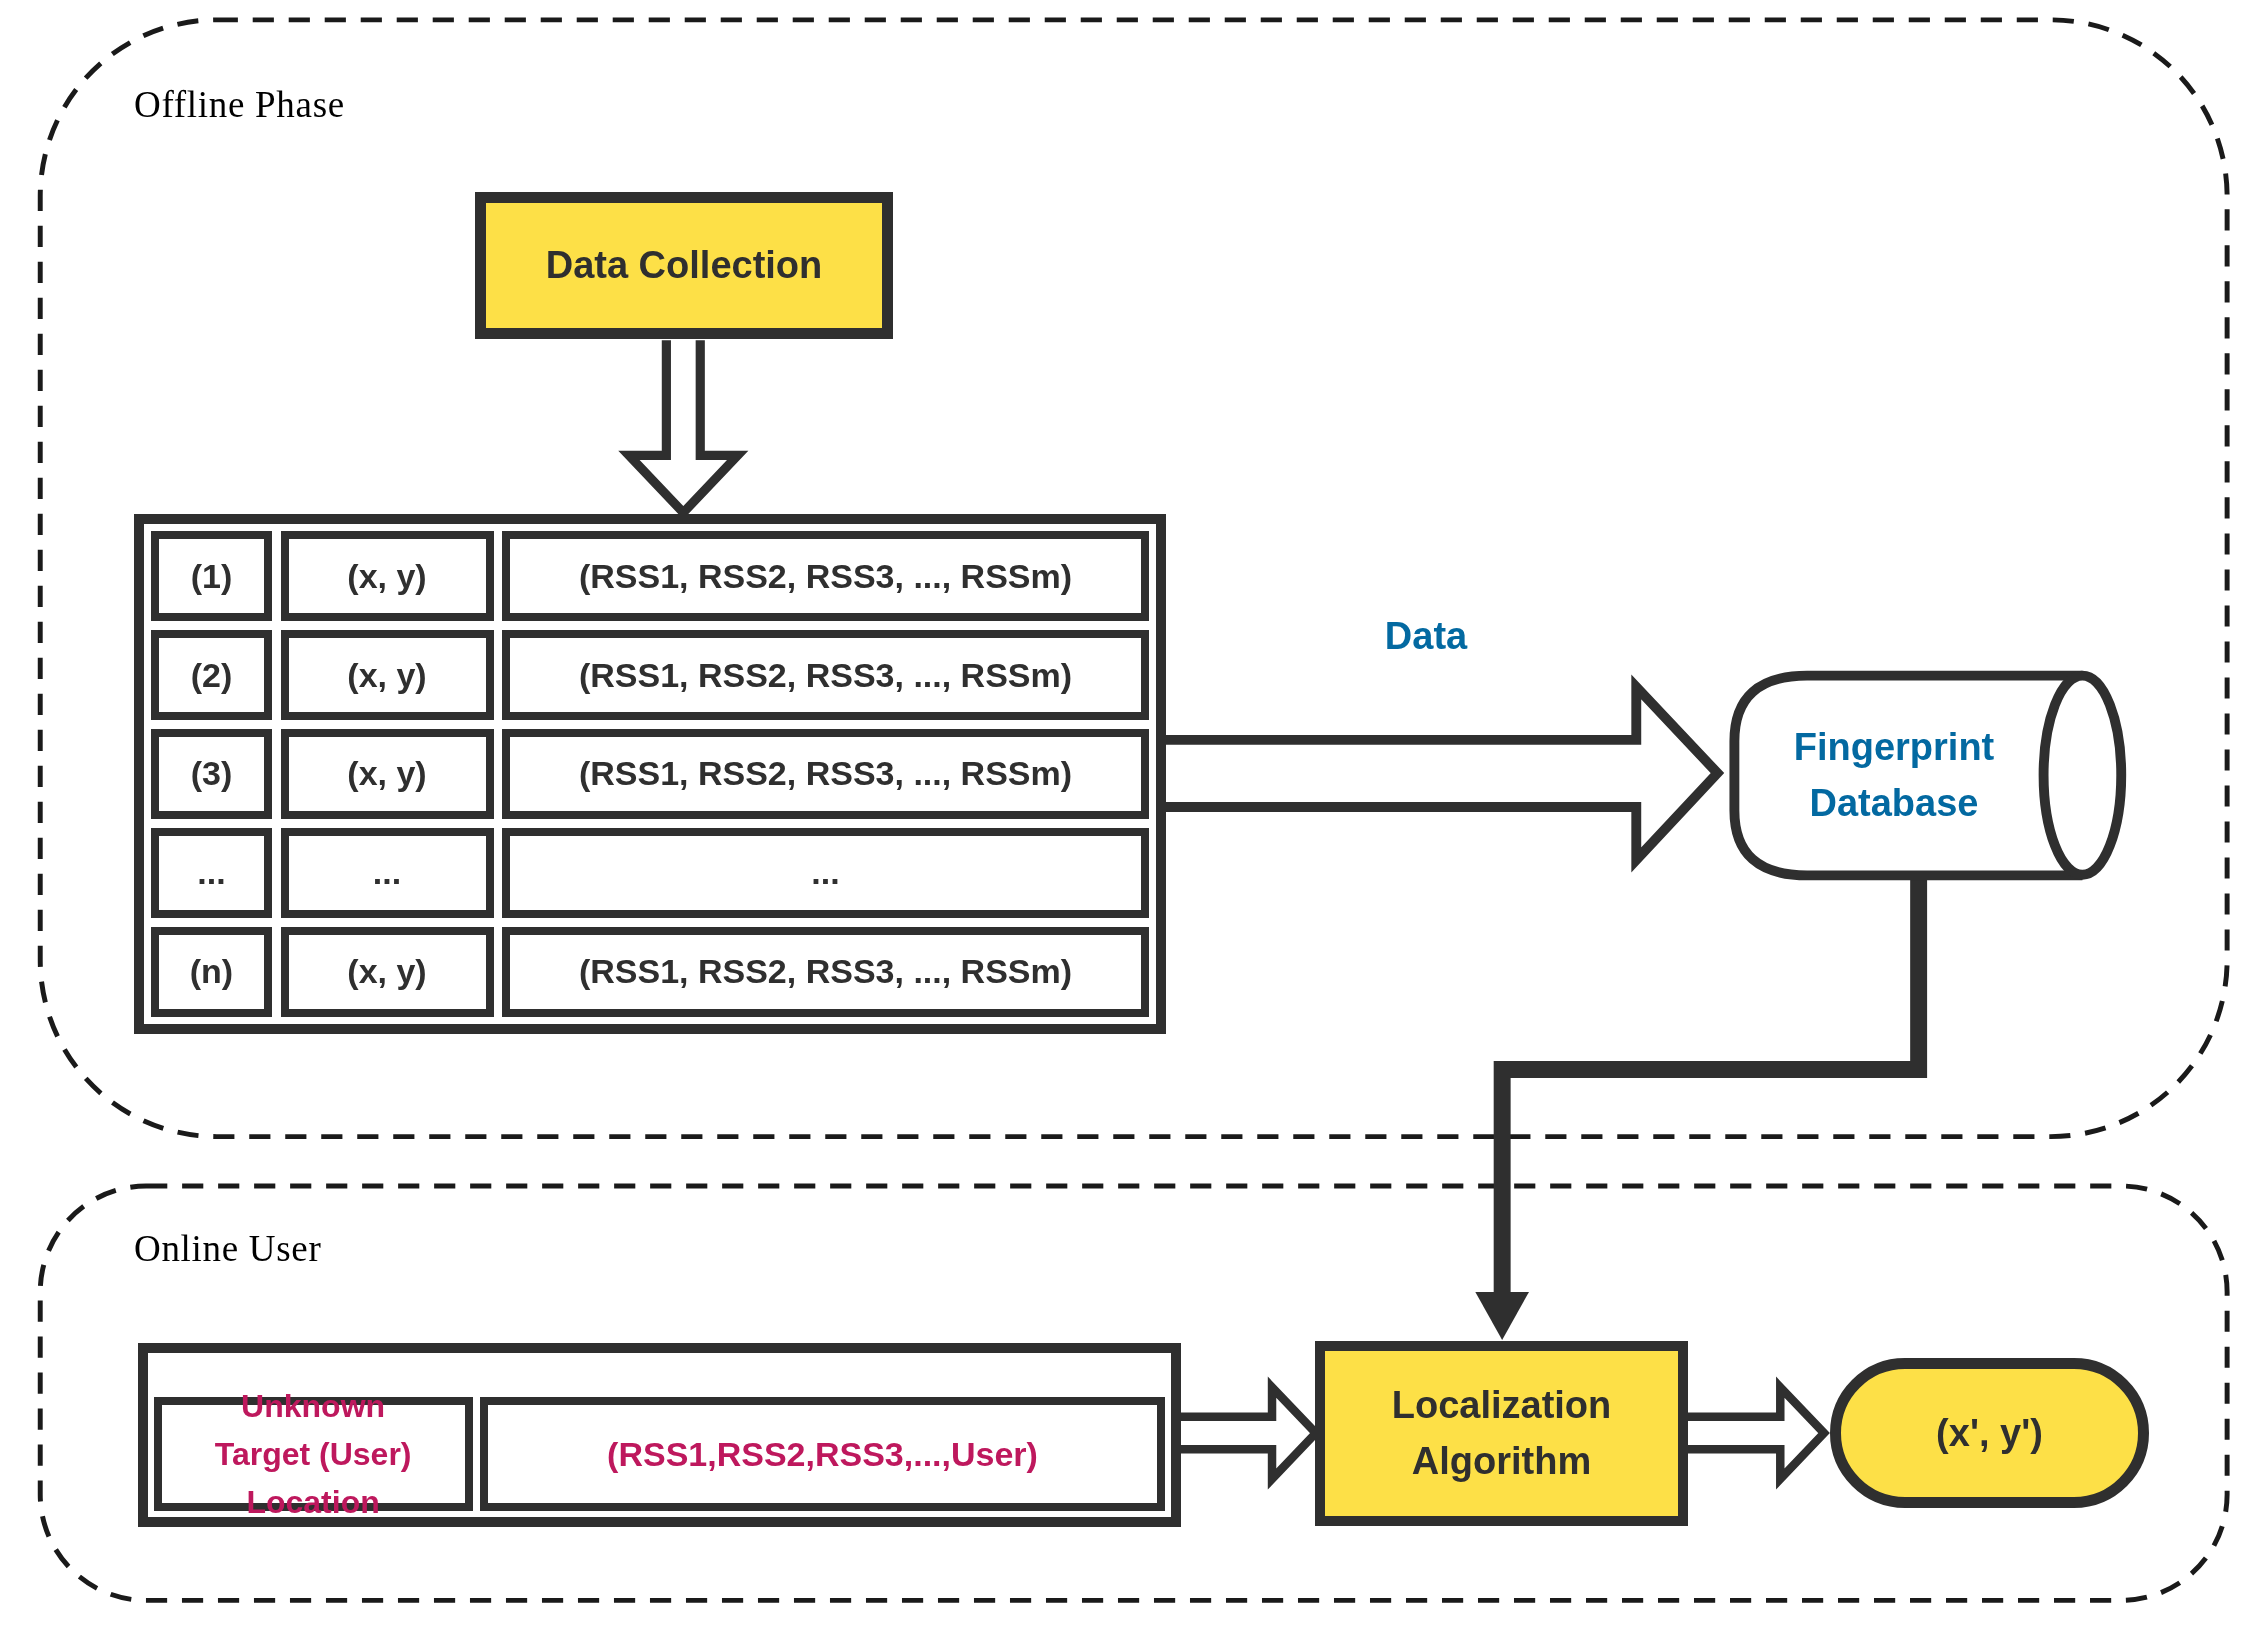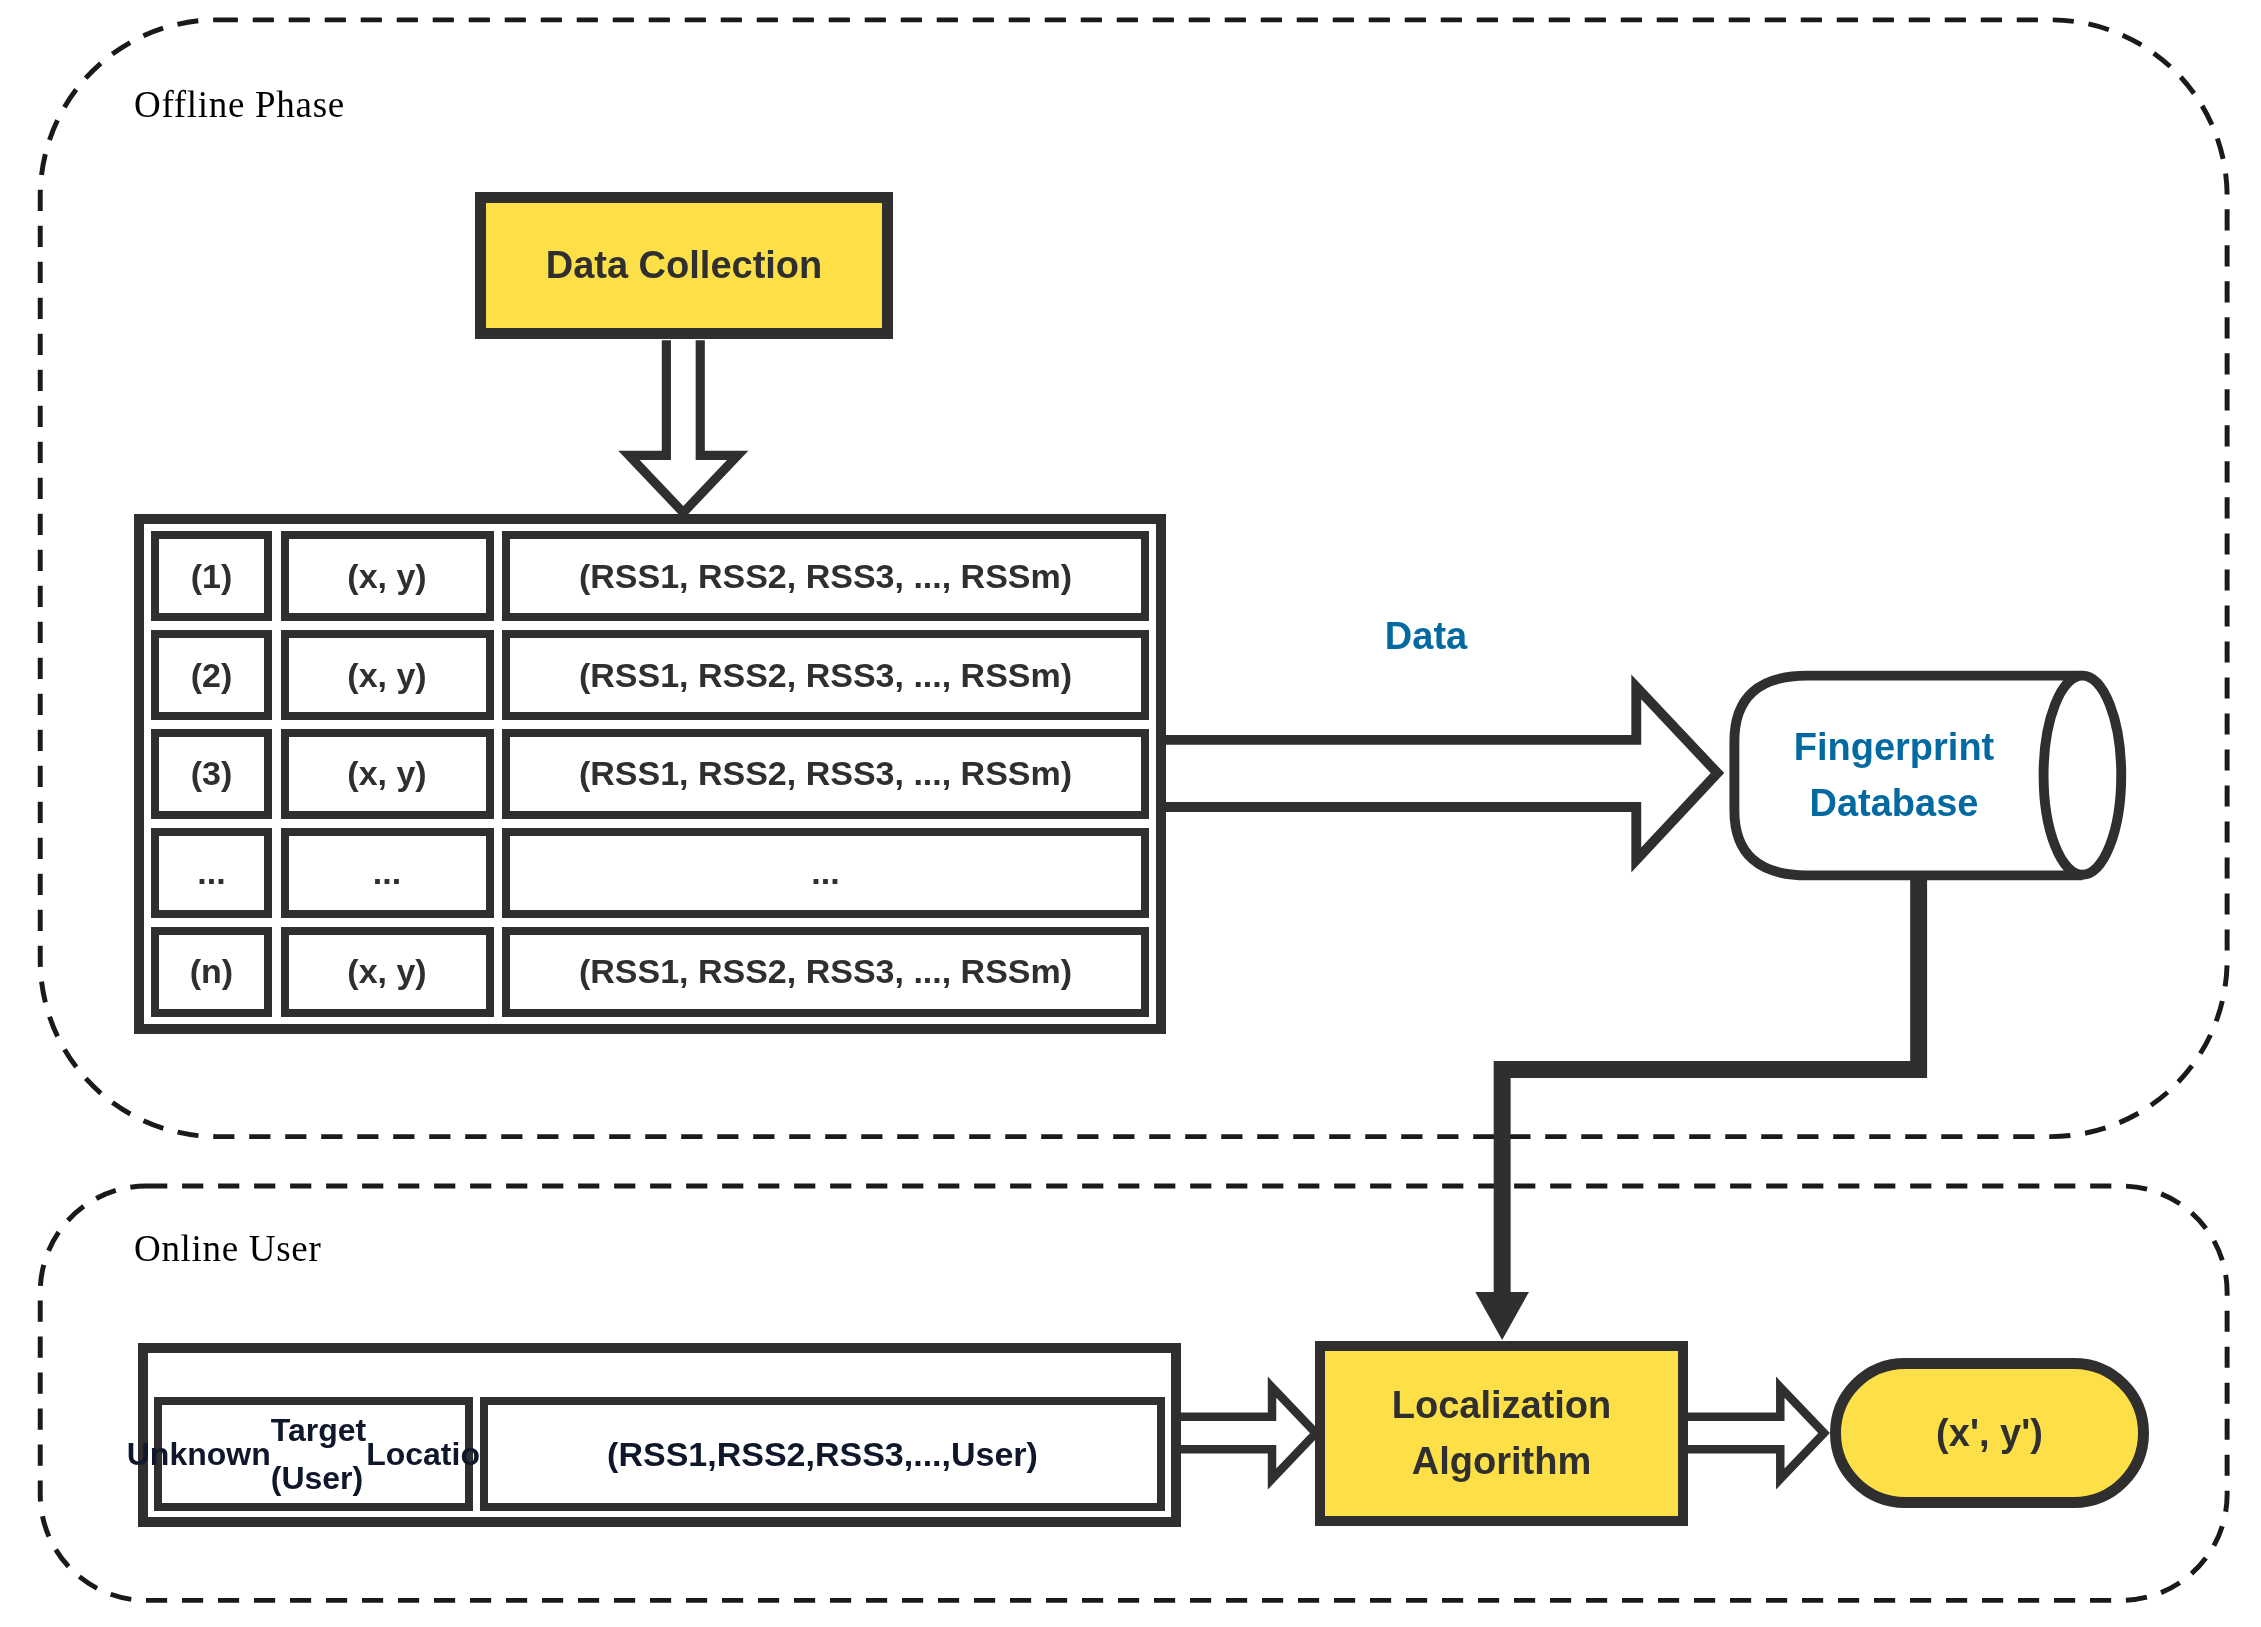--- a/index.html
+++ b/index.html
@@ -17,22 +17,22 @@
   .fp-table{border:10px solid #2f2f2f;box-sizing:border-box;background:#fff;
             padding:7px;display:grid;grid-template-columns:121px 213px 1fr;
             grid-auto-rows:1fr;gap:8.5px;}
   .fp-cell{border:8.5px solid #2f2f2f;box-sizing:border-box;background:#fff;
            display:flex;align-items:center;justify-content:center;
            font-weight:bold;color:#2f2f2f;font-size:34px;white-space:nowrap;}
   
   .online-box{border:10px solid #2f2f2f;box-sizing:border-box;background:#fff;
               padding:5.6px;display:flex;gap:7px;}
   .online-cell{border:8.5px solid #2f2f2f;box-sizing:border-box;background:#fff;
-               display:flex;flex-direction:row;align-items:center;justify-content:center;
-               font-weight:bold;color:#0f172a;margin-top:38px;}
+               display:flex;flex-direction:column;align-items:center;justify-content:center;
+               font-weight:bold;color:#be185d;margin-top:38px;}
   .stadium{border-radius:78px;justify-content:center;}
   .two-line{display:flex;flex-direction:column;align-items:center;justify-content:center;}
 </style>
 </head>
 <body>
 
 <svg class="canvas" viewBox="0 0 3203 2306">
 
   <rect x="57" y="28" width="3098" height="1582" rx="250" ry="250" fill="none" stroke="#1a1a1a" stroke-width="7" stroke-dasharray="30 21"></rect>
 

